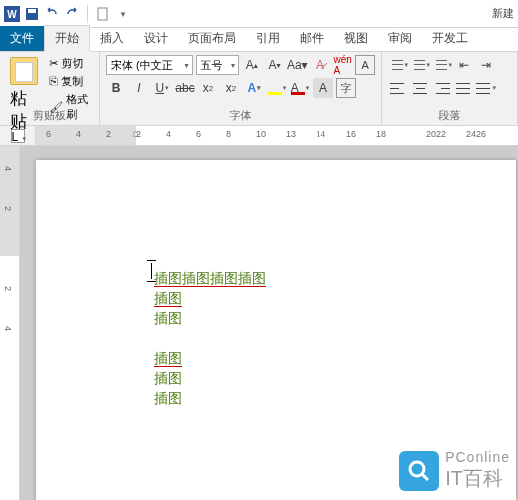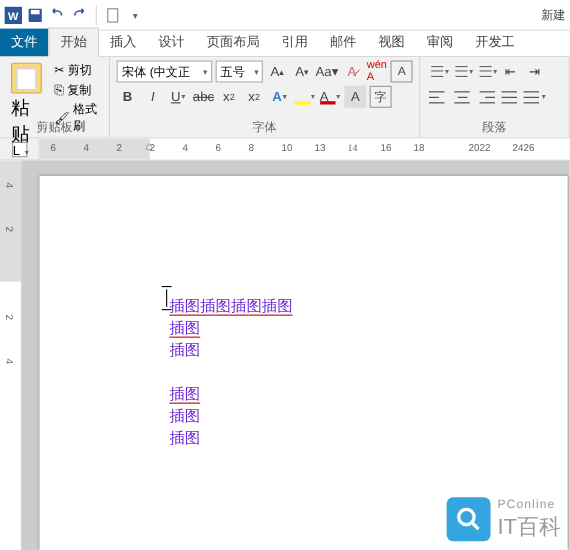--- a/index.html
+++ b/index.html
@@ -44,26 +44,26 @@
 .hruler .tick{position:absolute;top:3px}
 .editor{display:flex;height:354px}
 .vruler{width:20px;background:#fff;border-right:1px solid #d4d4d4;position:relative;font-size:9px;color:#666}
 .vruler .vdark{position:absolute;left:0;right:0;background:#ddd}
 .vruler .vtick{position:absolute;left:3px;writing-mode:vertical-rl}
 .canvas{flex:1;background:#ccc;padding:14px 0 0 16px;position:relative;overflow:hidden}
 .page{width:480px;height:340px;background:#fff;box-shadow:0 0 4px rgba(0,0,0,.3);position:relative}
 .cursor{position:absolute;left:115px;top:103px;width:1px;height:16px;background:#000}
 .cursor::before{content:"";position:absolute;top:-3px;left:-4px;width:9px;height:1px;background:#000}
 .cursor::after{content:"";position:absolute;bottom:-3px;left:-4px;width:9px;height:1px;background:#000}
-.doc{position:absolute;left:118px;top:108px;font-size:14px;line-height:20px;color:#6d28d9}
+.doc{position:absolute;left:118px;top:108px;font-size:14px;line-height:20px;color:#4d7c0f}
 .doc .sq{border-bottom:1px solid #c00}
 .watermark{position:absolute;right:8px;bottom:8px;display:flex;align-items:center;gap:6px;opacity:.85}
 .wm-ico{width:40px;height:40px;background:#1296db;border-radius:6px;display:flex;align-items:center;justify-content:center}
 .wm-txt{color:#888;font-size:14px}
-.wm-txt .thin{font-size:11px;letter-spacing:1px}
+.wm-txt .thin{font-size:14px;letter-spacing:1px}
 .wm-txt .big{font-size:20px;font-weight:300}
 </style>
 </head>
 <body>
 
 <div class="titlebar">
   <span class="ico">
       <svg width="16" height="16">
         <rect width="16" height="16" fill="#2b579a"></rect>
         <text x="8" y="12" fill="#fff" font-size="10" text-anchor="middle" font-weight="bold">W</text>

